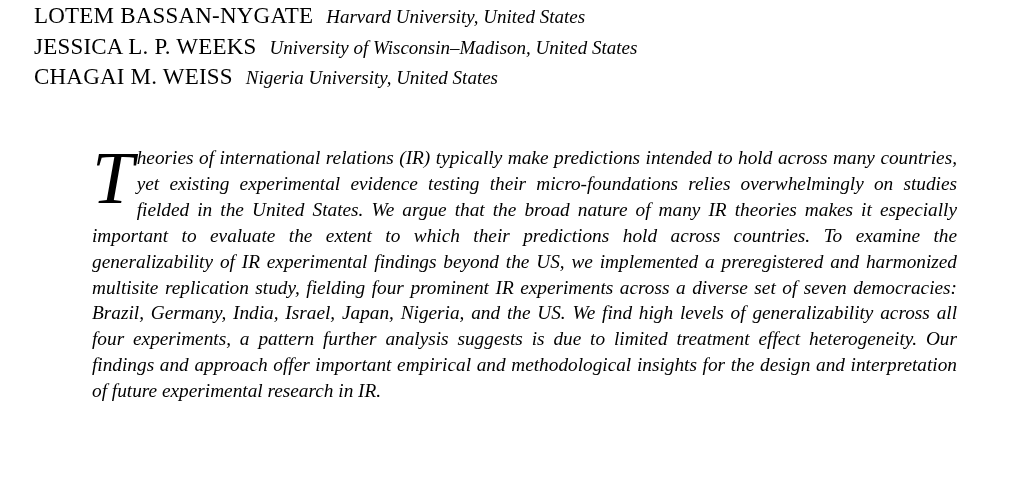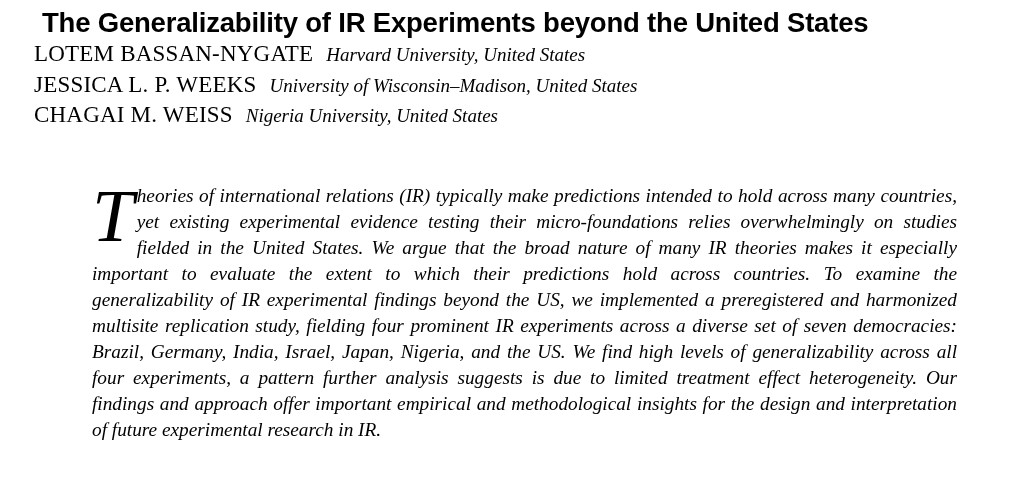--- a/index.html
+++ b/index.html
@@ -75,21 +75,20 @@
   }
   .abstract p {
     margin: 0;
   }
 </style>
 </head>
 <body>
 
 <div class="page">
 
-  <h1 class="title">The Generalizability of IR Experiments beyond the United States</h1>
 
   <div class="authors">
     <div class="author-row">
       <span class="author-name">Lotem Bassan-Nygate</span><span class="author-aff">Harvard University, United States</span>
     </div>
     <div class="author-row">
       <span class="author-name">Jessica L. P. Weeks</span><span class="author-aff">University of Wisconsin–Madison, United States</span>
     </div>
     <div class="author-row">
       <span class="author-name">Chagai M. Weiss</span><span class="author-aff">Nigeria University, United States</span>

